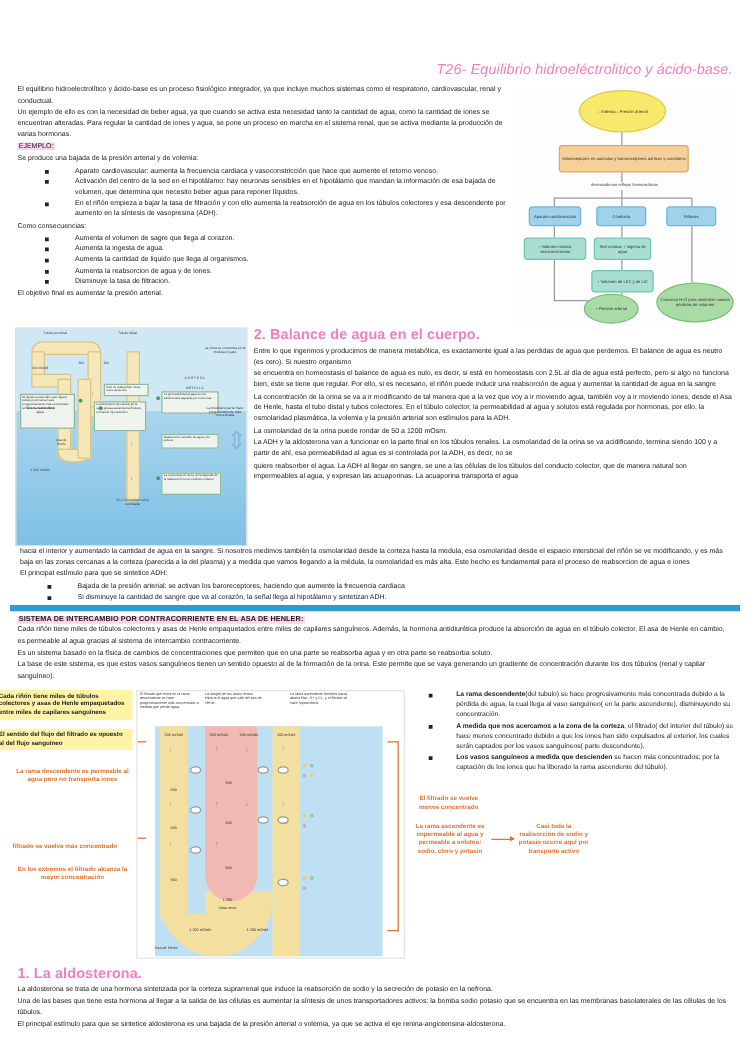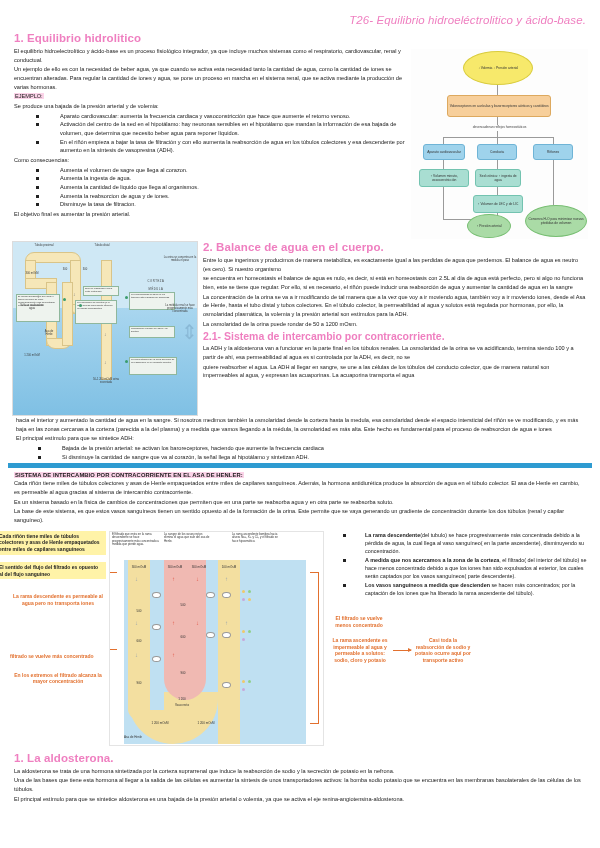--- a/index.html
+++ b/index.html
@@ -1,21 +1,21 @@
 <!DOCTYPE html>
 <html><head>
 <meta charset="utf-8">
 <style>
   html,body{margin:0;padding:0;background:#fff;}
   body{
     width:600px;height:848px;position:relative;overflow:hidden;
     font-family:"Liberation Sans", sans-serif;
     color:#1a1a1a;
   }
-  .page{position:absolute;inset:0;padding:14px 8px 0 8px;box-sizing:border-box;}
+  .page{position:absolute;inset:0;padding:14px 8px 0 8px;box-sizing:border-box;margin-top:36px;}
 
   .doc-title{
     text-align:right;font-style:italic;color:#ef7fc0;font-size:11.5px;
     letter-spacing:.1px;margin:0 6px 6px 0;
   }
   h2.sec{
     color:#ef7fc0;font-size:11.5px;font-weight:700;margin:0 0 3px 0;
     letter-spacing:.1px;
   }
   h3.sub{
@@ -134,21 +134,20 @@
   #sec3{padding:6px 6px 0 6px;}
 </style>
 </head>
 <body>
 
 <div class="page">
 
   <div class="doc-title">T26- Equilibrio hidroeléctrolitico y ácido-base.</div>
 
   <div id="sec1">
-    <h2 class="sec">1. Equilibrio hidrolitico</h2>
     <div id="sec1-wrap">
       <div id="sec1-text">
         <p class="body">El equilibrio hidroelectrolítico y ácido-base es un proceso fisiológico integrador, ya que incluye muchos sistemas como el respiratorio, cardiovascular, renal y conductual.</p>
         <p class="body">Un ejemplo de ello es con la necesidad de beber agua, ya que cuando se activa esta necesidad tanto la cantidad de agua, como la cantidad de iones se encuentran alteradas. Para regular la cantidad de iones y agua, se pone un proceso en marcha en el sistema renal, que se activa mediante la producción de varias hormonas.</p>
         <p class="body"><span class="hl-pink">EJEMPLO:</span></p>
         <p class="body">Se produce una bajada de la presión arterial y de volemia:</p>
         <ul class="bul">
           <li>Aparato cardiovascular: aumenta la frecuencia cardiaca y vasoconstricción que hace que aumente el retorno venoso.</li>
           <li>Activación del centro de la sed en el hipotálamo: hay neuronas sensibles en el hipotálamo que mandan la información de esa bajada de volumen, que determina que necesito beber agua para reponer líquidos.</li>
           <li>En el riñón empieza a bajar la tasa de filtración y con ello aumenta la reabsorción de agua en los túbulos colectores y esa descendente por aumento en la síntesis de vasopresina (ADH).</li>
@@ -251,21 +250,20 @@
         <div class="narrow" style="left:91px;top:118px;">↓</div>
         <div class="narrow" style="left:168px;top:80px;font-size:20px;color:#8ab9d6;">⇕</div>
       </div>
 
       <div class="sec2-text">
         <h2 class="sec">2. Balance de agua en el cuerpo.</h2>
         <p class="body">Entre lo que ingerimos y producimos de manera metabólica, es exactamente igual a las perdidas de agua que perdemos. El balance de agua es neutro (es cero). Si nuestro organismo</p>
         <p class="body">se encuentra en homeostasis el balance de agua es nulo, es decir, si está en homeostasis con 2.5L al día de agua está perfecto, pero si algo no funciona bien, este se tiene que regular. Por ello, si es necesario, el riñón puede inducir una reabsorción de agua y aumentar la cantidad de agua en la sangre</p>
         <p class="body">La concentración de la orina se va a ir modificando de tal manera que a la vez que voy a ir moviendo agua, también voy a ir moviendo iones, desde el Asa de Henle, hasta el tubo distal y tubos colectores. En el túbulo colector, la permeabilidad al agua y solutos está regulada por hormonas, por ello, la osmolaridad plasmática, la volemia y la presión arterial son estímulos para la ADH.</p>
         <p class="body">La osmolaridad de la orina puede rondar de 50 a 1200 mOsm.</p>
-        <h3 class="sub">2.1- Sistema de intercambio por contracorriente.</h3>
         <p class="body">La ADH y la aldosterona van a funcionar en la parte final en los túbulos renales. La osmolaridad de la orina se va acidificando, termina siendo 100 y a partir de ahí, esa permeabilidad al agua es si controlada por la ADH, es decir, no se</p>
         <p class="body">quiere reabsorber el agua. La ADH al llegar en sangre, se une a las células de los túbulos del conducto colector, que de manera natural son impermeables al agua, y expresan las acuaporinas. La acuaporina transporta el agua</p>
       </div>
     </div>
 
     <p class="body" style="padding:0 4px;">hacia el interior y aumentado la cantidad de agua en la sangre. Si nosotros medimos también la osmolaridad desde la corteza hasta la medula, esa osmolaridad desde el espacio intersticial del riñón se ve modificando, y es más baja en las zonas cercanas a la corteza (parecida a la del plasma) y a medida que vamos llegando a la médula, la osmolaridad es más alta. Este hecho es fundamental para el proceso de reabsorcion de agua e iones</p>
     <p class="body" style="padding:0 4px;">El principal estímulo para que se sintetice ADH:</p>
     <ul class="bul" style="padding:0 4px;">
       <li>Bajada de la presión arterial: se activan los baroreceptores, haciendo que aumente la frecuencia cardiaca</li>
       <li>Si disminuye la cantidad de sangre que va al corazón, la señal llega al hipotálamo y sintetizan ADH.</li>

